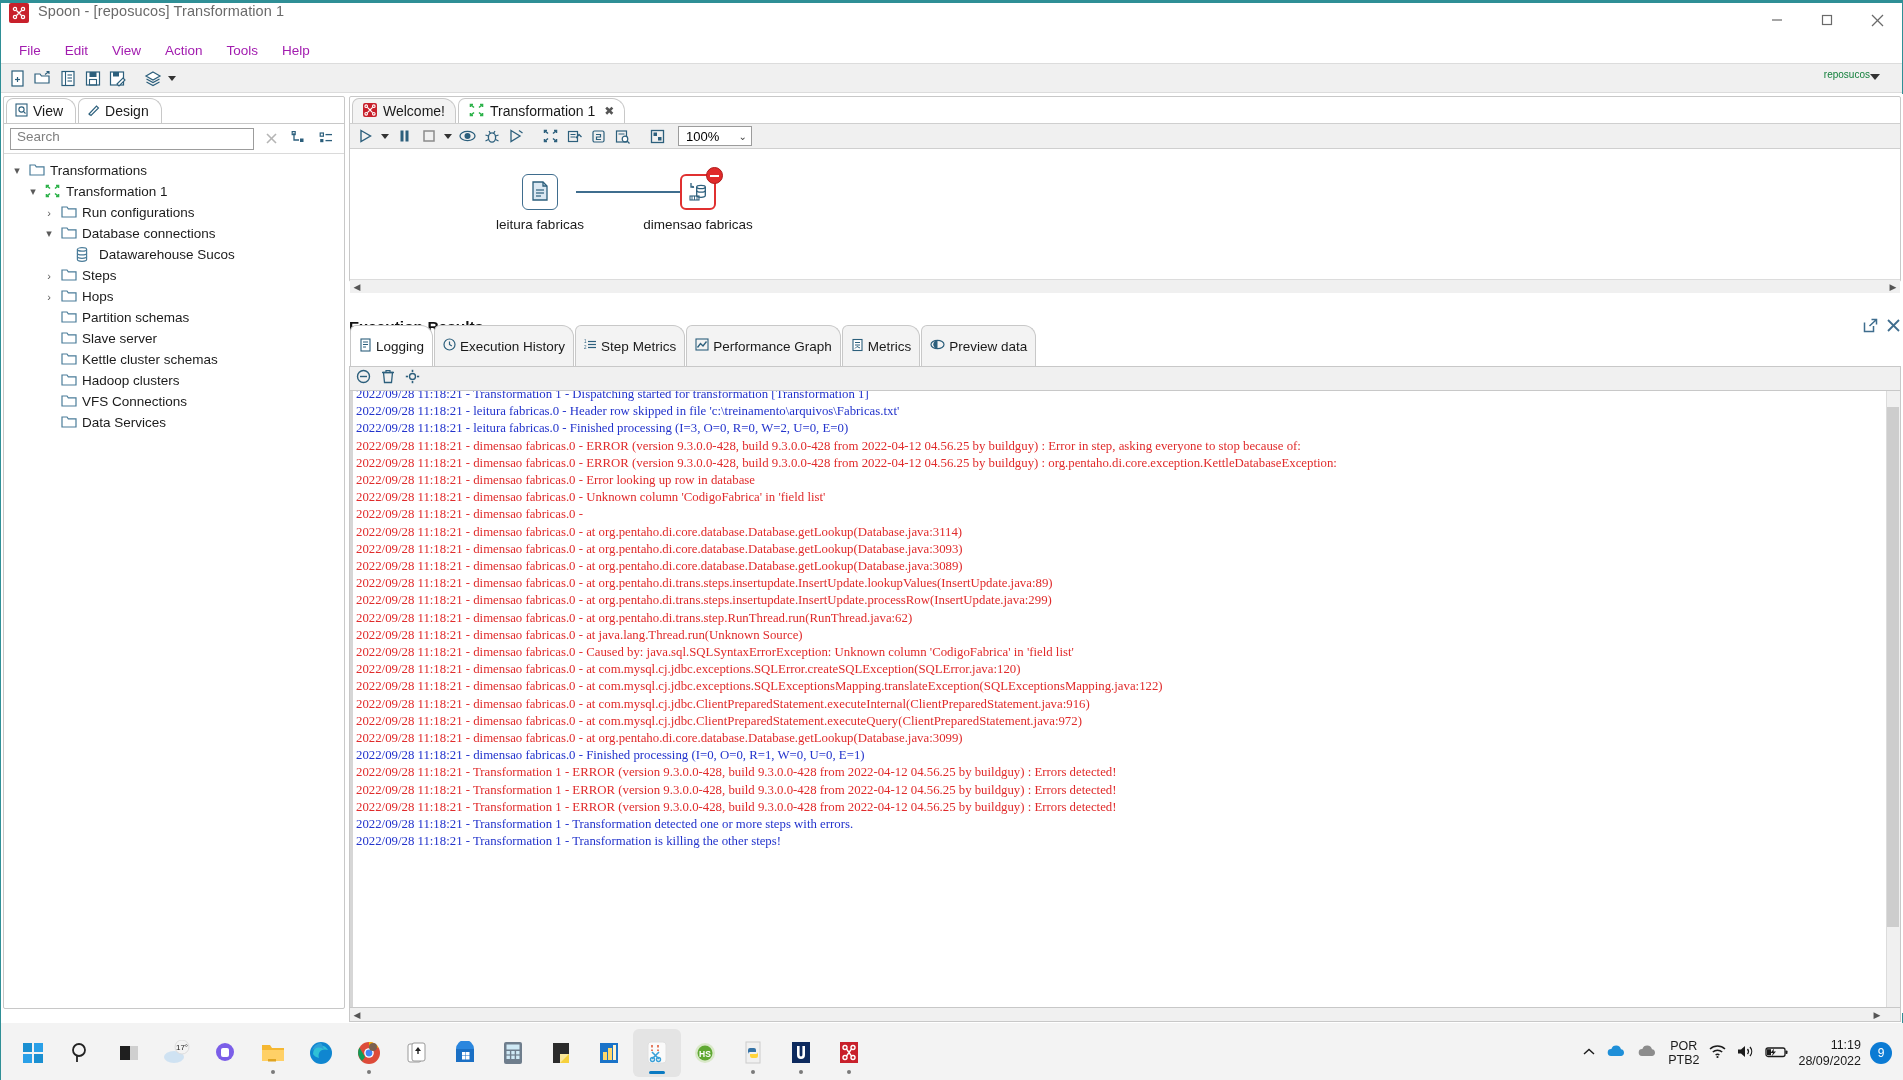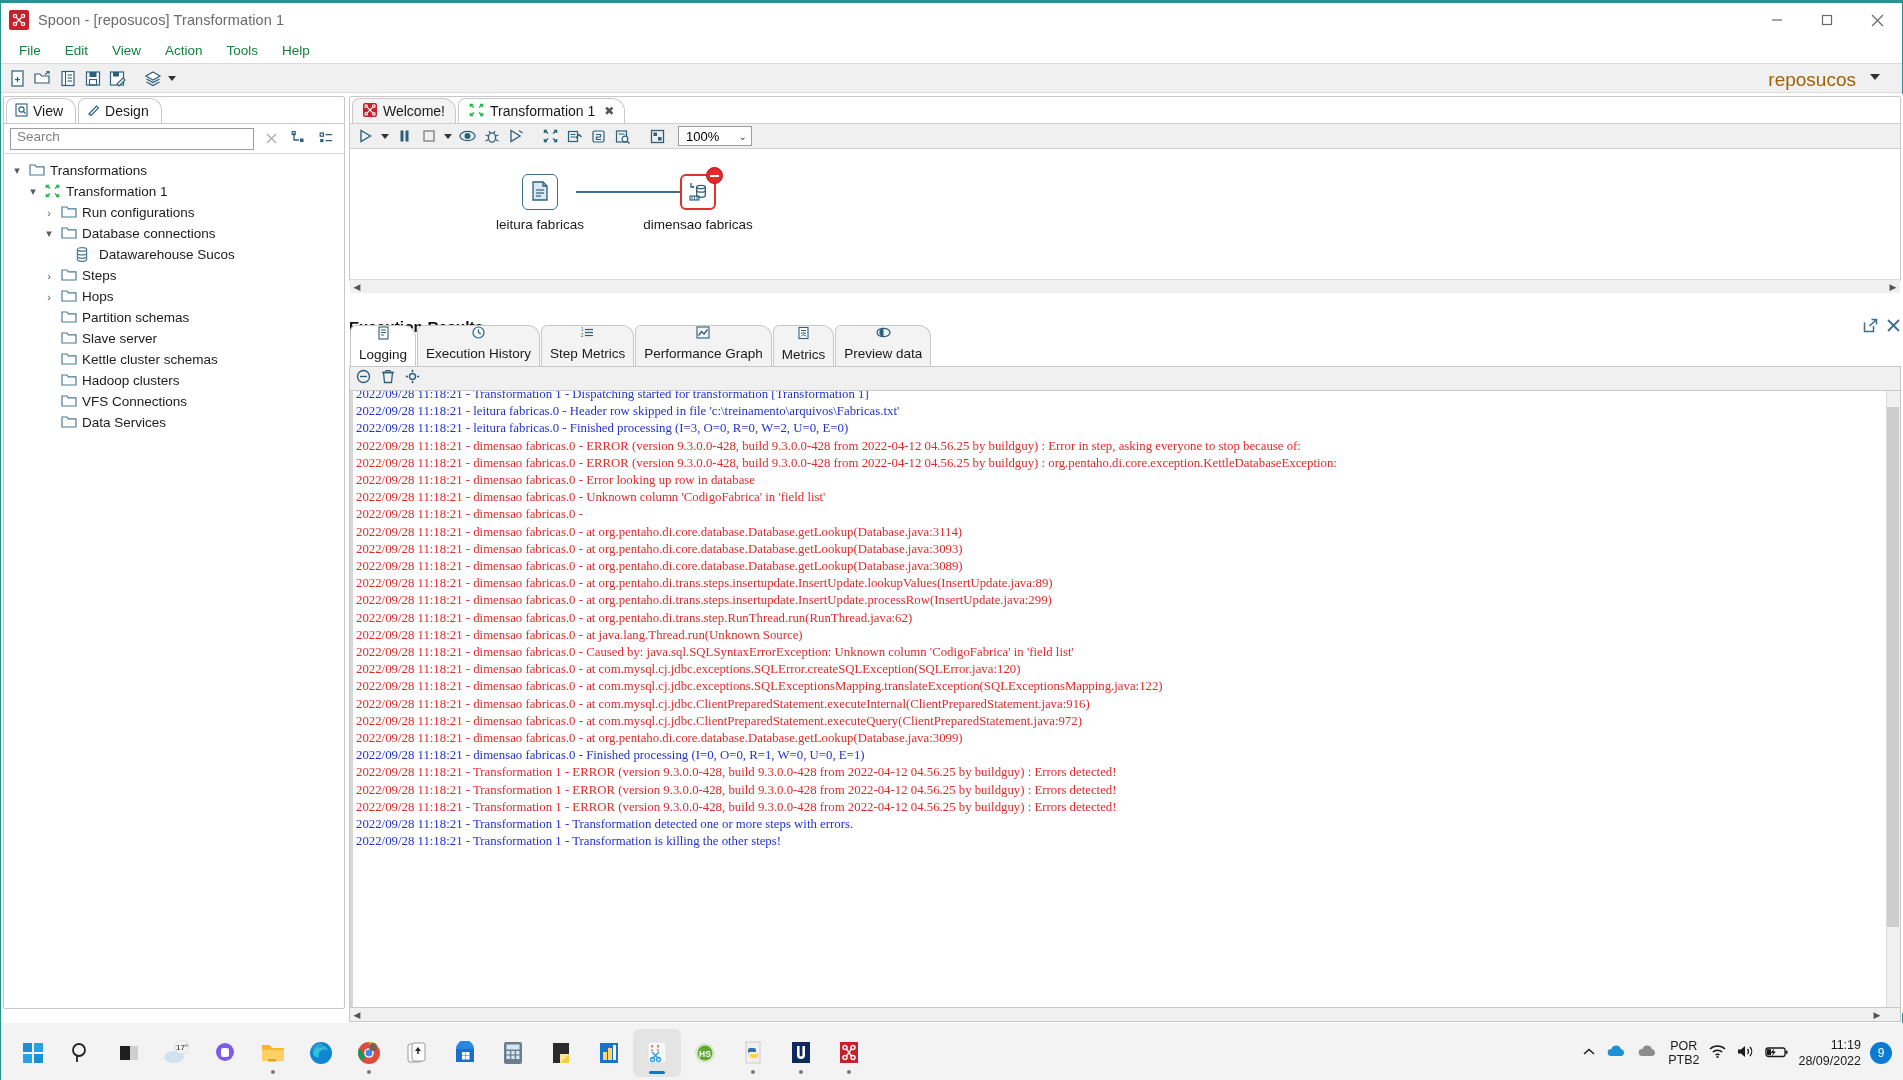--- a/index.html
+++ b/index.html
@@ -13,21 +13,21 @@
     position: relative;
     width: 1903px; height: 1080px;
     background: #ffffff;
     border-top: 3px solid #2f8f96;
     border-left: 1px solid #2f8f96;
     border-right: 1px solid #2f8f96;
   }
 
   
   .titlebar {
-    height: 34px; display: flex; align-items: center;
+    height: 34px; display: flex; align-items: flex-start;
     background: #ffffff; padding-left: 8px;
   }
   .app-logo {
     width: 20px; height: 20px; background: #c8202b; border-radius: 2px;
     display: flex; align-items: center; justify-content: center;
     color: #fff; font-size: 13px; line-height: 1; font-weight: bold;
   }
   .app-logo svg { display: block; }
   .title-text {
     margin-left: 9px; font-size: 14.5px; color: #6a6a6a;
@@ -35,39 +35,39 @@
   }
   .win-btns { margin-left: auto; display: flex; height: 34px; }
   .win-btn {
     width: 50px; height: 34px; display: flex; align-items: center;
     justify-content: center; color: #888; font-size: 14px;
   }
 
   
   .menubar {
     height: 26px; display: flex; align-items: center;
-    background: #ffffff; padding-left: 6px; font-size: 13.5px; color: #15803d;
+    background: #ffffff; padding-left: 6px; font-size: 13.5px; color: #a21caf;
   }
   .menu-item { padding: 2px 12px; cursor: default; }
 
   
   .toolbar {
     height: 30px; display: flex; align-items: center;
     background: #f0f0f0; border-top: 1px solid #dcdcdc;
     border-bottom: 1px solid #dcdcdc; padding-left: 4px;
     position: relative;
   }
   .tb-icon {
     width: 25px; height: 24px; display: flex; align-items: center;
     justify-content: center; color: #2c5f7c;
   }
   .tb-sep { width: 10px; }
   .repo-label {
-    position: absolute; right: 46px; top: 5px;
-    font-size: 19px; color: #a16207;
+    position: absolute; right: 32px; top: 5px;
+    font-size: 10px; color: #15803d;
   }
   .repo-caret {
     position: absolute; right: 22px; top: 10px;
     width: 0; height: 0; border-left: 5px solid transparent;
     border-right: 5px solid transparent; border-top: 6px solid #333;
   }
 
   
   .body-area {
     position: absolute; left: 0; top: 91px;
@@ -193,21 +193,21 @@
     position: absolute; left: 0; top: 198px; width: 1552px; height: 721px; margin-top: 20px;
   }
   .exec-head { display: flex; align-items: center; height: 26px; }
   .exec-title { font-size: 15.5px; font-weight: bold; color: #111; }
   .exec-actions { margin-left: auto; display: flex; gap: 8px; align-items: center; color: #2c5f7c; }
   .e-tabs { height: 24px; display: flex; align-items: flex-end; margin-top: 2px; }
   .e-tab {
     display: flex; align-items: center; gap: 4px; height: 41px;
     padding: 0 8px; font-size: 13.5px; color: #1a1a1a;
     border: 1px solid #c8c8c8; border-bottom: none;
-    border-radius: 6px 12px 0 0; background: #f3f3f3; margin-left: 1px; flex-direction: column;
+    border-radius: 6px 12px 0 0; background: #f3f3f3; margin-left: 1px;
   }
   .e-tab.active { background: #fff; }
   .log-toolbar {
     height: 24px; background: #f0f0f0; border: 1px solid #c8c8c8;
     border-bottom: none; display: flex; align-items: center;
     padding-left: 6px; gap: 10px; color: #2c5f7c;
   }
   .log-panel {
     height: 618px; border: 1px solid #c8c8c8; background: #fff;
     position: relative; overflow: hidden;

